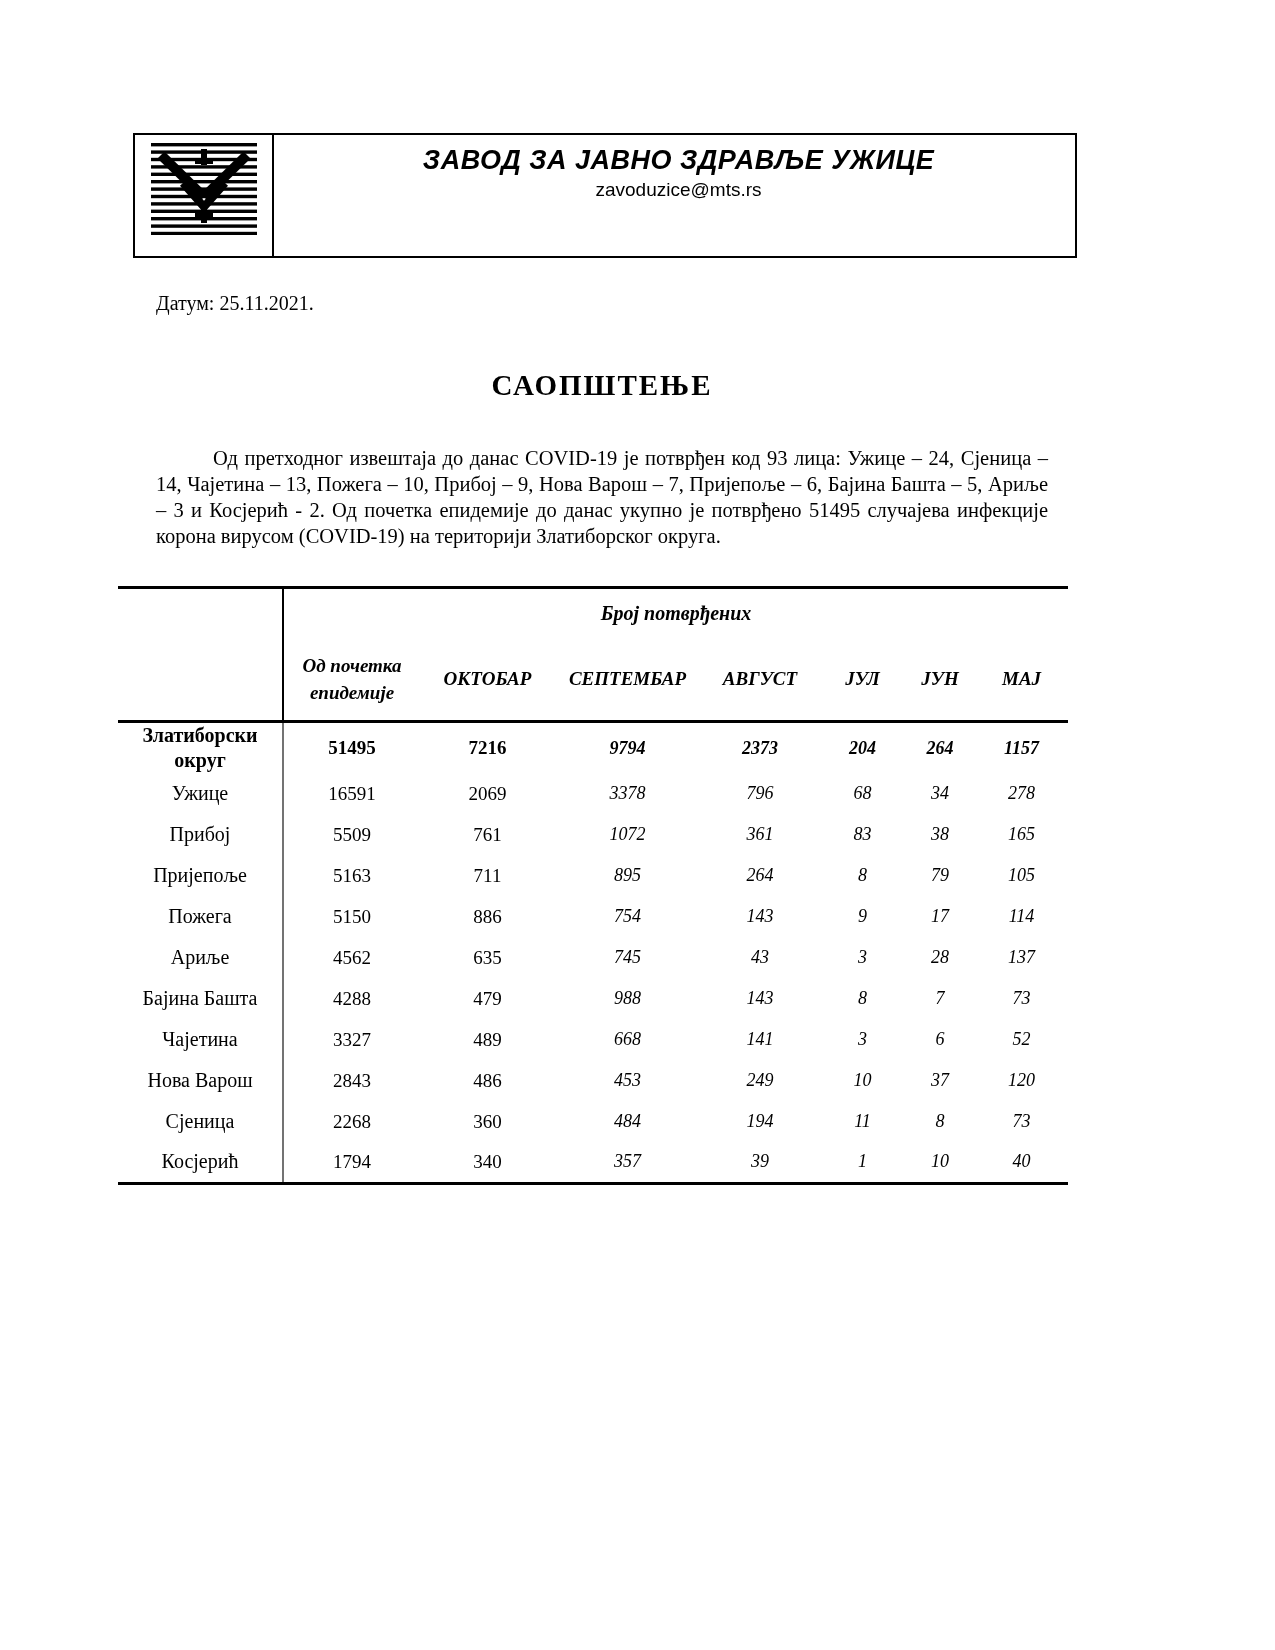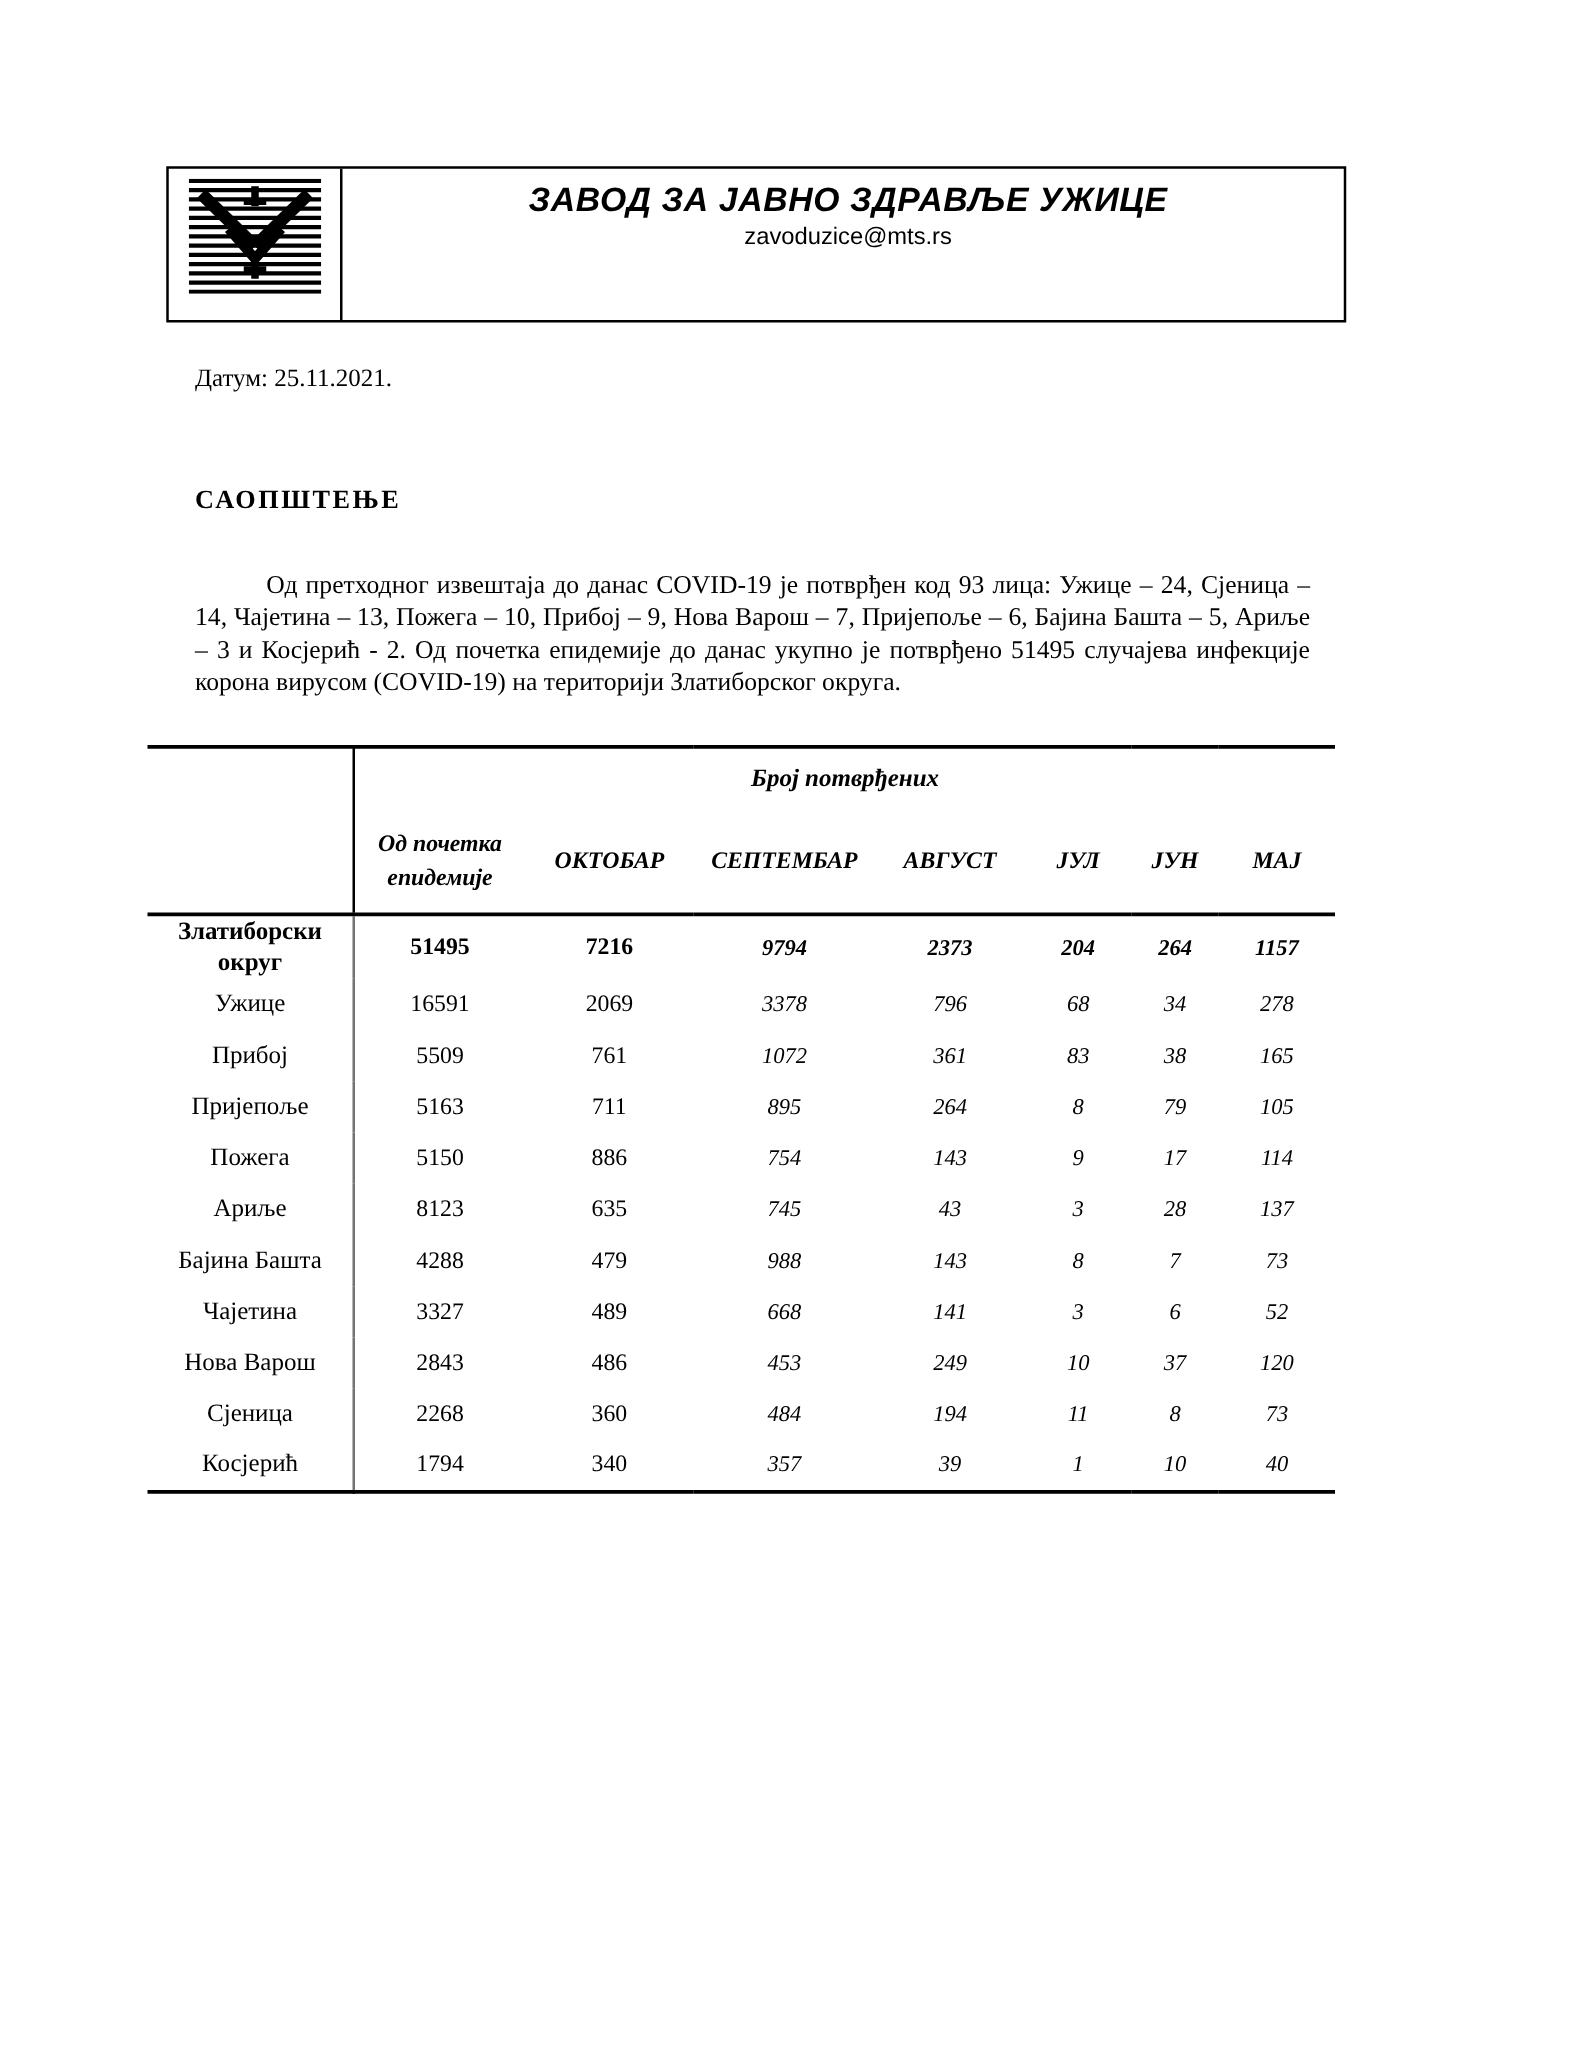--- a/index.html
+++ b/index.html
@@ -49,23 +49,23 @@
     font-size: 19px;
     margin-top: 3px;
   }
   .phone-glyph { font-family: "DejaVu Sans", sans-serif; }
   
   .date-line {
     margin-top: 34px;
     font-size: 20px;
   }
   .doc-title {
-    margin-top: 72px;
-    text-align: left;
-    font-size: 21px;
+    margin-top: 54px;
+    text-align: center;
+    font-size: 29px;
     font-weight: bold;
     letter-spacing: 2px;
   }
   .body-par {
     margin-top: 43px;
     font-size: 20.5px;
     line-height: 26px;
     text-align: justify;
     text-indent: 57px;
   }
@@ -229,21 +229,21 @@
             <td class="val-upright">5150</td>
             <td class="val-upright">886</td>
             <td class="val-italic">754</td>
             <td class="val-italic">143</td>
             <td class="val-italic">9</td>
             <td class="val-italic">17</td>
             <td class="val-italic">114</td>
           </tr>
           <tr>
             <td class="name-cell">Ариље</td>
-            <td class="val-upright">8123</td>
+            <td class="val-upright">4562</td>
             <td class="val-upright">635</td>
             <td class="val-italic">745</td>
             <td class="val-italic">43</td>
             <td class="val-italic">3</td>
             <td class="val-italic">28</td>
             <td class="val-italic">137</td>
           </tr>
           <tr>
             <td class="name-cell">Бајина Башта</td>
             <td class="val-upright">4288</td>

